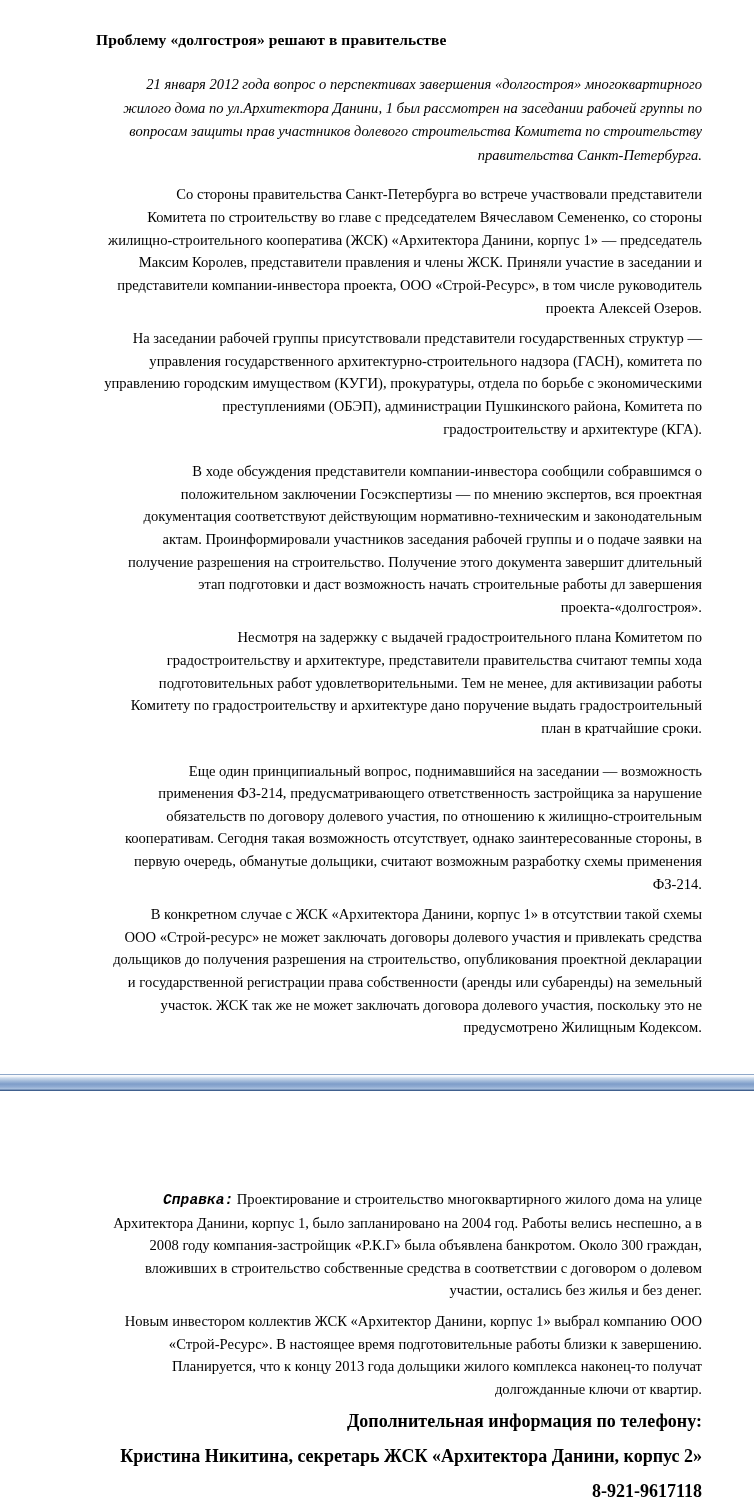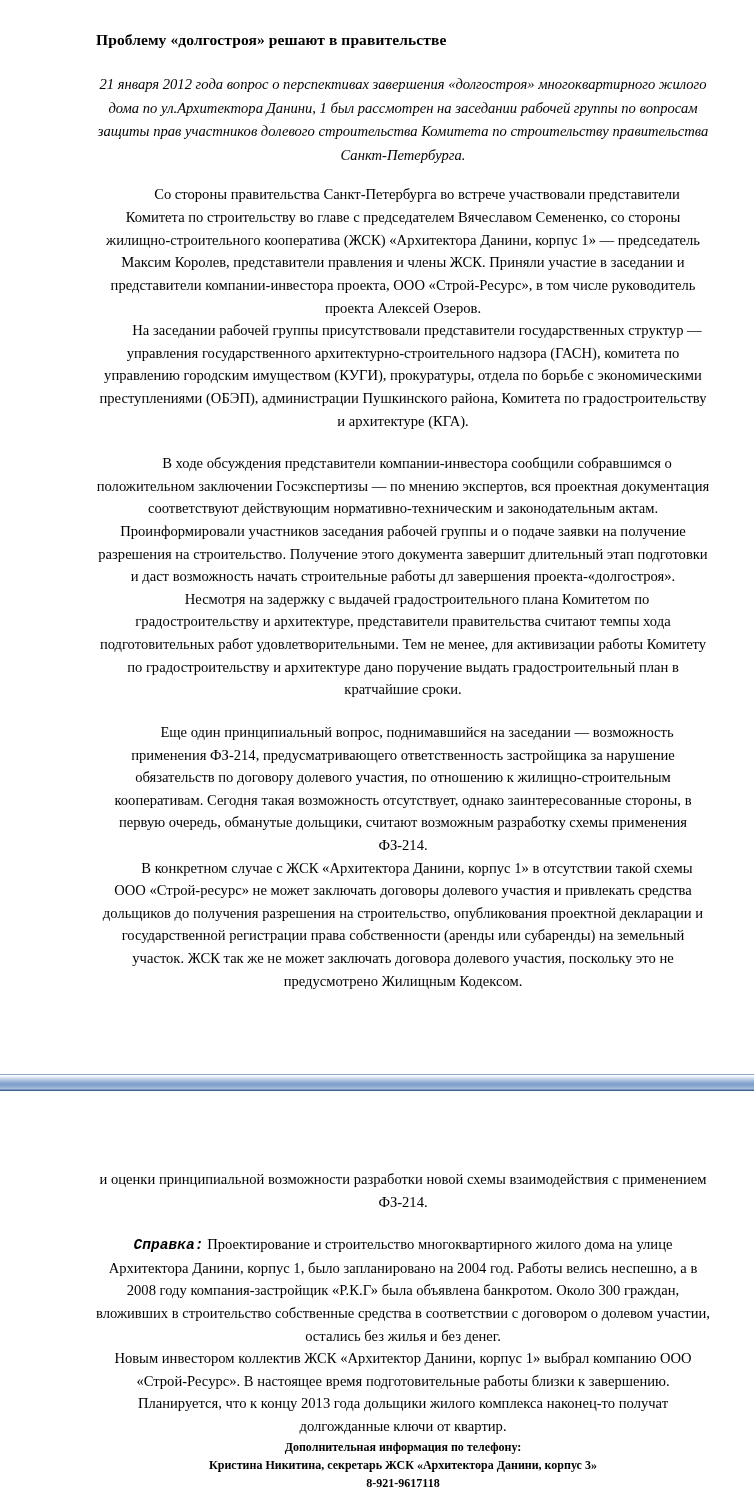--- a/index.html
+++ b/index.html
@@ -36,24 +36,24 @@
 
   h1.title {
     font-size: 15.5px;
     font-weight: bold;
     line-height: 1.35;
     margin: 0 0 22px 0;
     letter-spacing: 0.1px;
   }
 
   p {
-    margin: 0;
+    margin: 8px;
     font-size: 14.6px;
     line-height: 1.55;
-    text-align: center;
+    text-align: right;
   }
 
   .lead {
     font-style: italic;
     margin-bottom: 16px;
     line-height: 1.62;
   }
 
   .body-para {
     text-indent: 28px;
@@ -87,21 +87,21 @@
         #90abd2 78%,
         #a8bfdd 92%,
         #5d7aa4 100%);
     border-top: 1px solid #8fa8c9;
     border-bottom: 1px solid #41618f;
   }
   .ital { font-style: italic; font-weight: bold; font-family: Liberation Mono, monospace; }
 
   .contact-line {
     font-weight: bold;
-    font-size: 12px;
+    font-size: 18px;
     line-height: 1.5;
   }
 </style>
 </head>
 <body>
 
 <div class="doc">
 
   <section class="page page-one">
 
@@ -123,29 +123,28 @@
 
 
   </section>
 
   <div class="page-break">
     <div class="bar"></div>
   </div>
 
   <section class="page page-two">
 
-    <p class="body-para no-indent">и оценки принципиальной возможности разработки новой схемы взаимодействия с применением ФЗ-214.</p>
 
     <p class="body-para no-indent gap-before-lg">
       <span class="ital">Справка:</span><span> Проектирование и строительство многоквартирного жилого дома на улице Архитектора Данини, корпус 1, было запланировано на 2004 год. Работы велись неспешно, а в 2008 году компания-застройщик «Р.К.Г» была объявлена банкротом. Около 300 граждан, вложивших в строительство собственные средства в соответствии с договором о долевом участии, остались без жилья и без денег.</span>
     </p>
 
     <p class="body-para no-indent">Новым инвестором  коллектив ЖСК «Архитектор Данини, корпус 1»  выбрал компанию ООО «Строй-Ресурс». В настоящее время подготовительные работы близки к завершению. Планируется, что к концу 2013 года дольщики жилого комплекса наконец-то получат долгожданные ключи от квартир.</p>
 
     <p class="contact-line">Дополнительная информация по телефону:</p>
 
-    <p class="contact-line">Кристина Никитина,  секретарь ЖСК «Архитектора Данини, корпус 3»</p>
+    <p class="contact-line">Кристина Никитина,  секретарь ЖСК «Архитектора Данини, корпус 2»</p>
 
     <p class="contact-line">8-921-9617118</p>
 
   </section>
 
 </div>
 
 </body></html>

